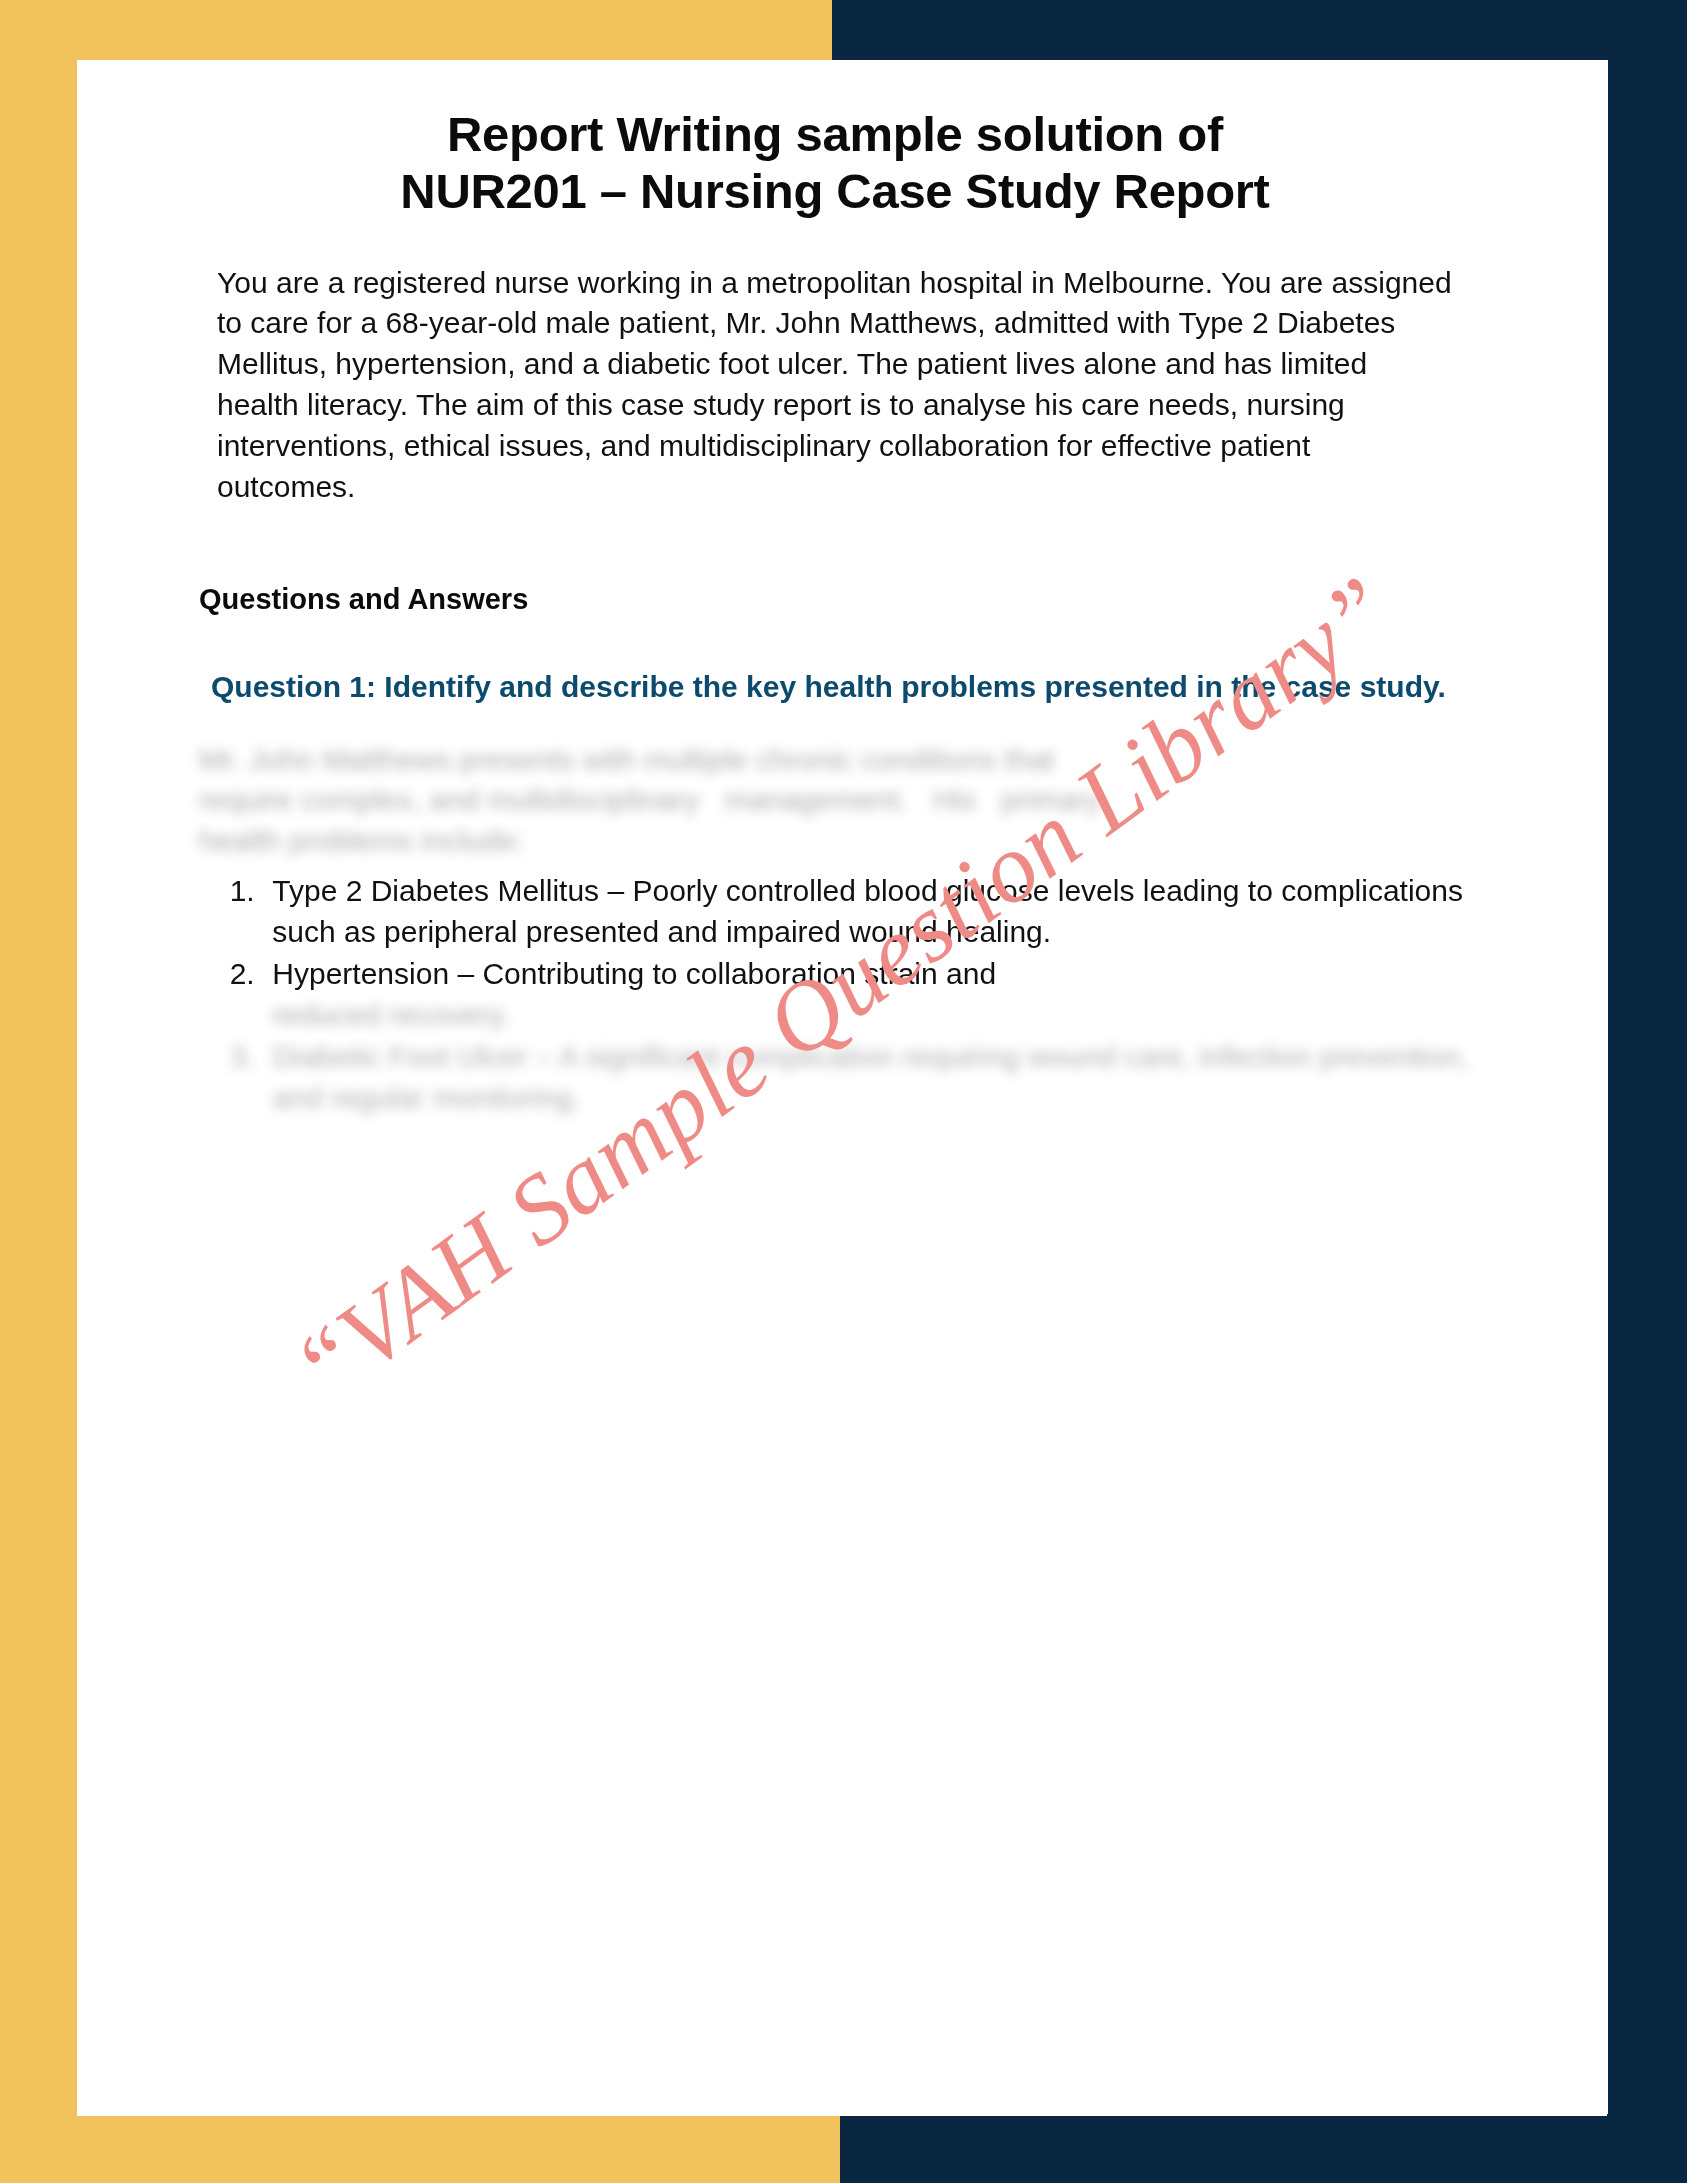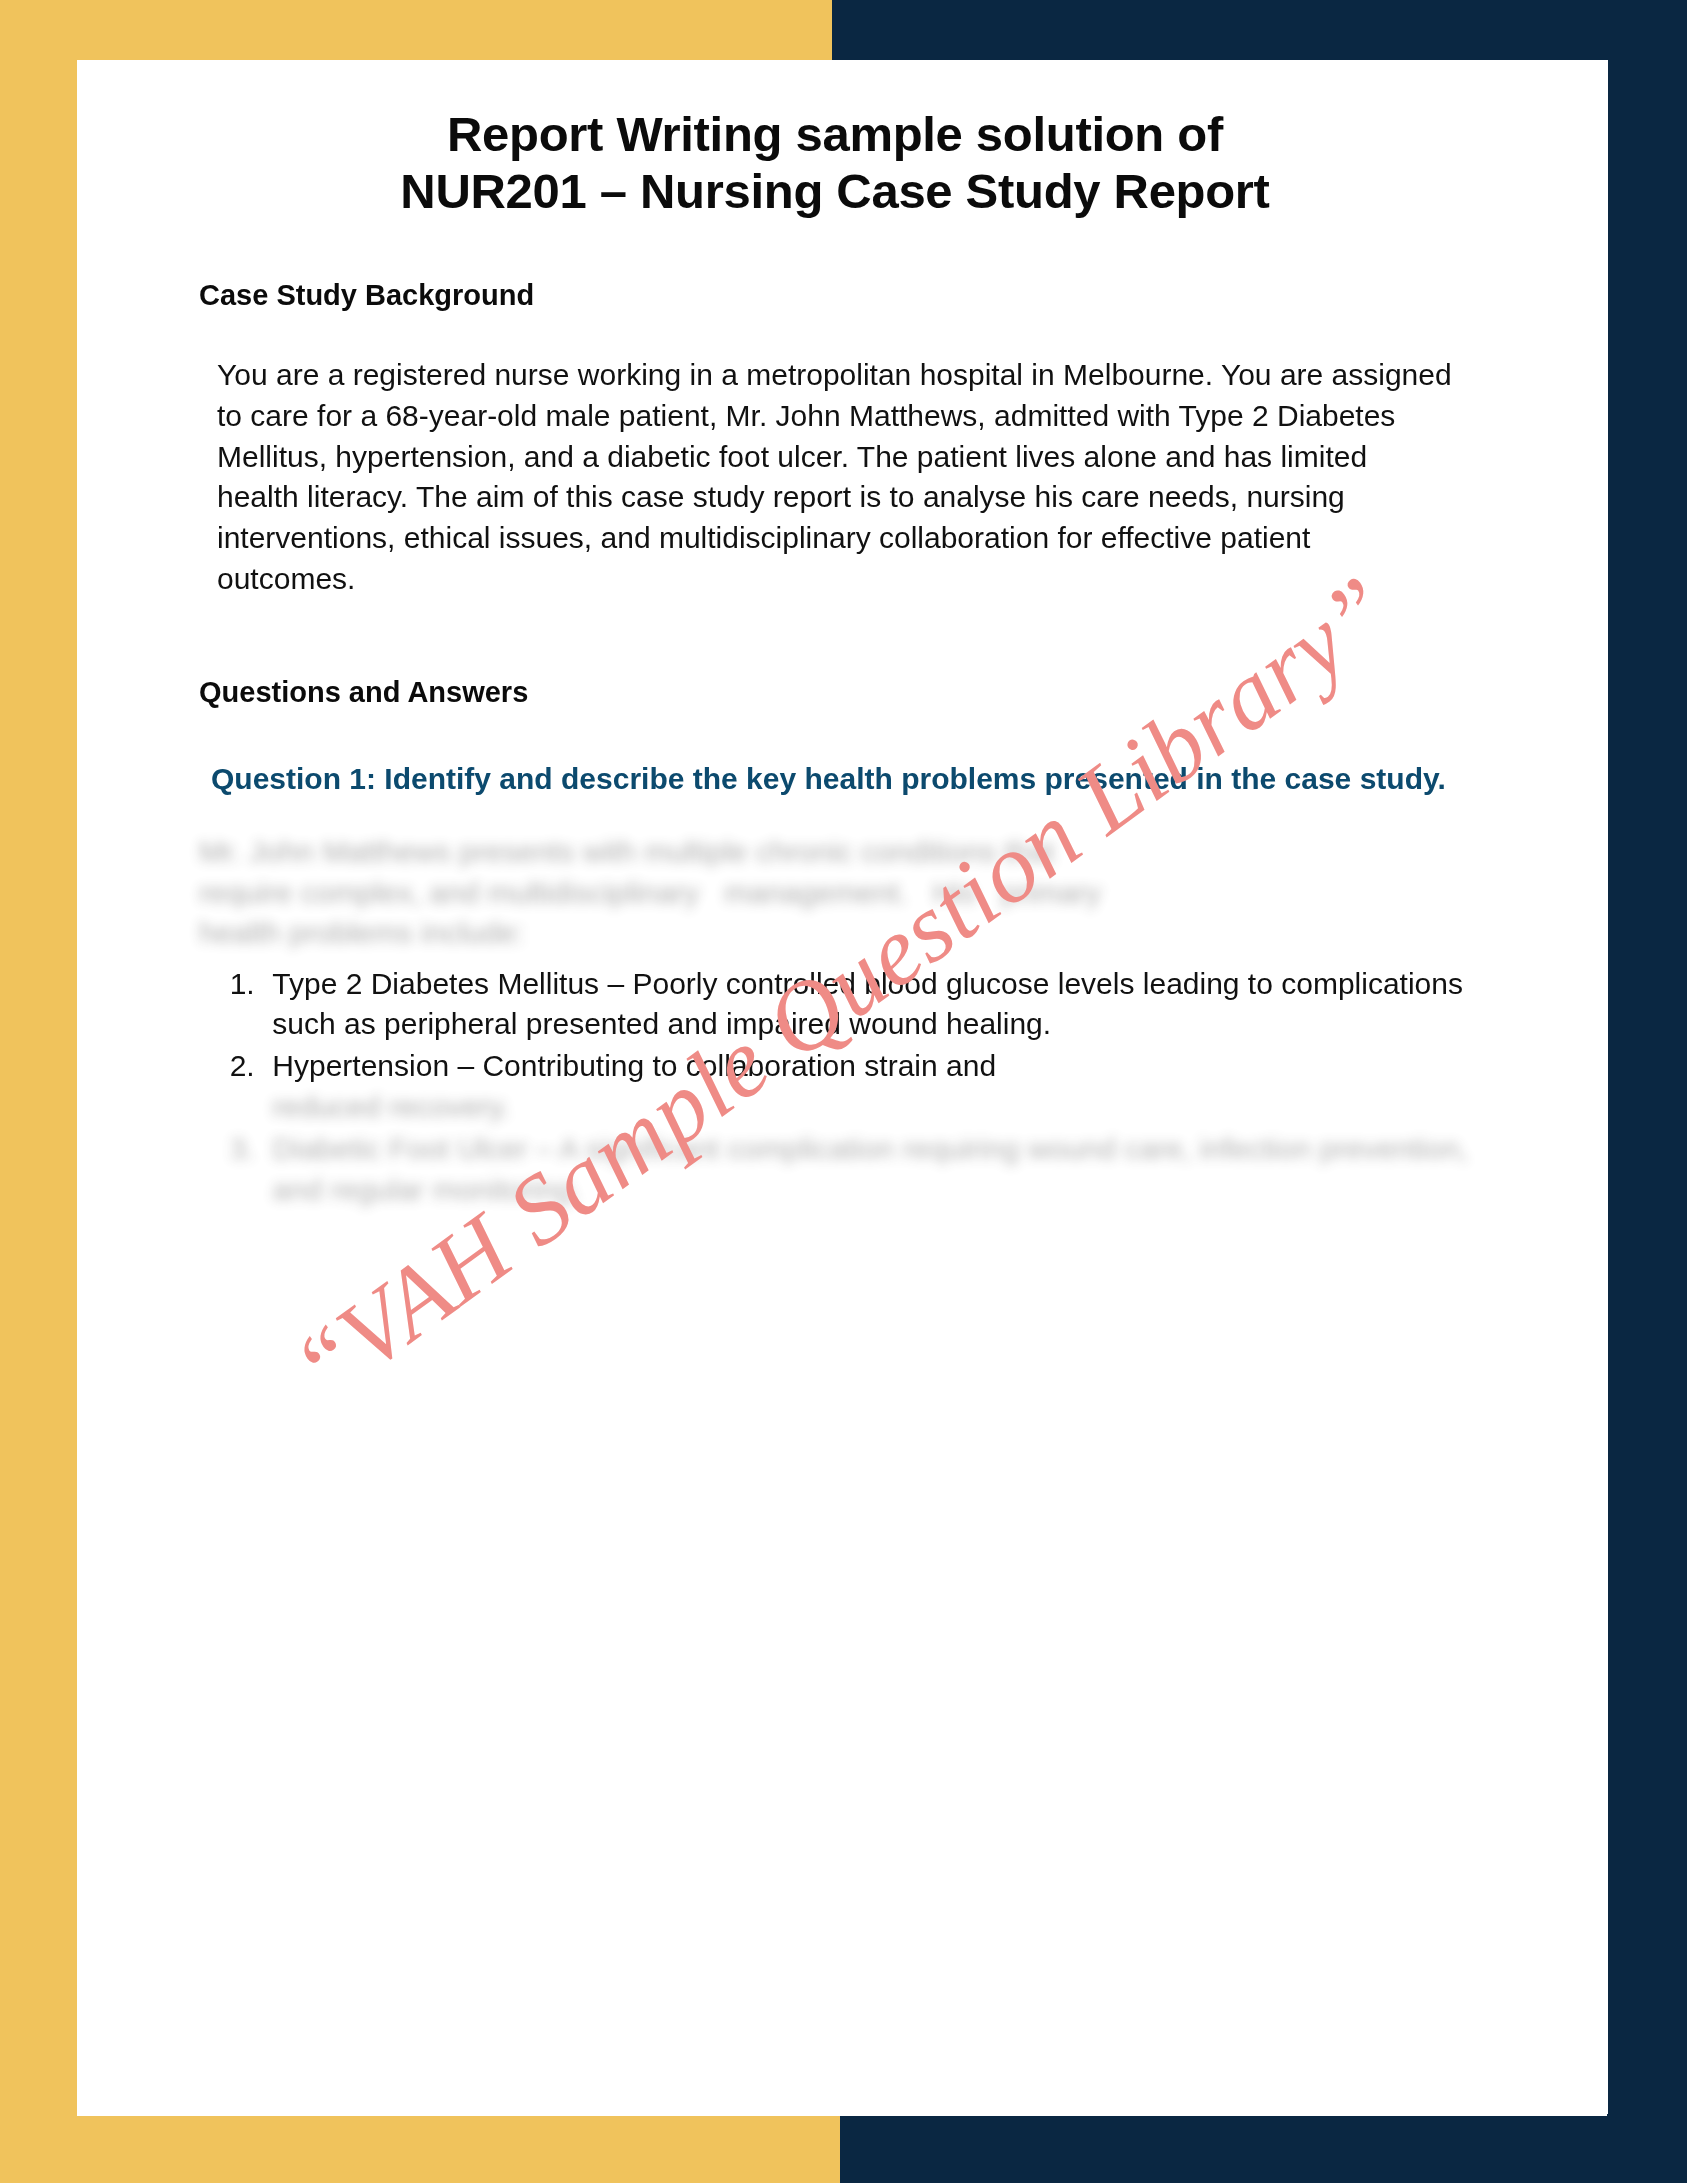--- a/index.html
+++ b/index.html
@@ -175,21 +175,20 @@
 
 <div id="page">
 
   <div id="content">
 
     <h1 class="doc-title">
       <span class="line">Report Writing sample solution of</span>
       <span class="line">NUR201 – Nursing Case Study Report</span>
     </h1>
 
-    <h2 class="section-heading">Case Study Background</h2>
 
     <p class="body-par">You are a registered nurse working in a metropolitan hospital in Melbourne. You are assigned to care for a 68-year-old male patient, Mr. John Matthews, admitted with Type 2 Diabetes Mellitus, hypertension, and a diabetic foot ulcer. The patient lives alone and has limited health literacy. The aim of this case study report is to analyse his care needs, nursing interventions, ethical issues, and multidisciplinary collaboration for effective patient outcomes.</p>
 
     <h2 class="section-heading">Questions and Answers</h2>
 
     <p class="q-heading">Question 1: Identify and describe the key health problems presented in the case study.</p>
 
 
     <div class="redacted-block">
       <div class="redacted-line">Mr. John Matthews presents with multiple chronic conditions that</div>

